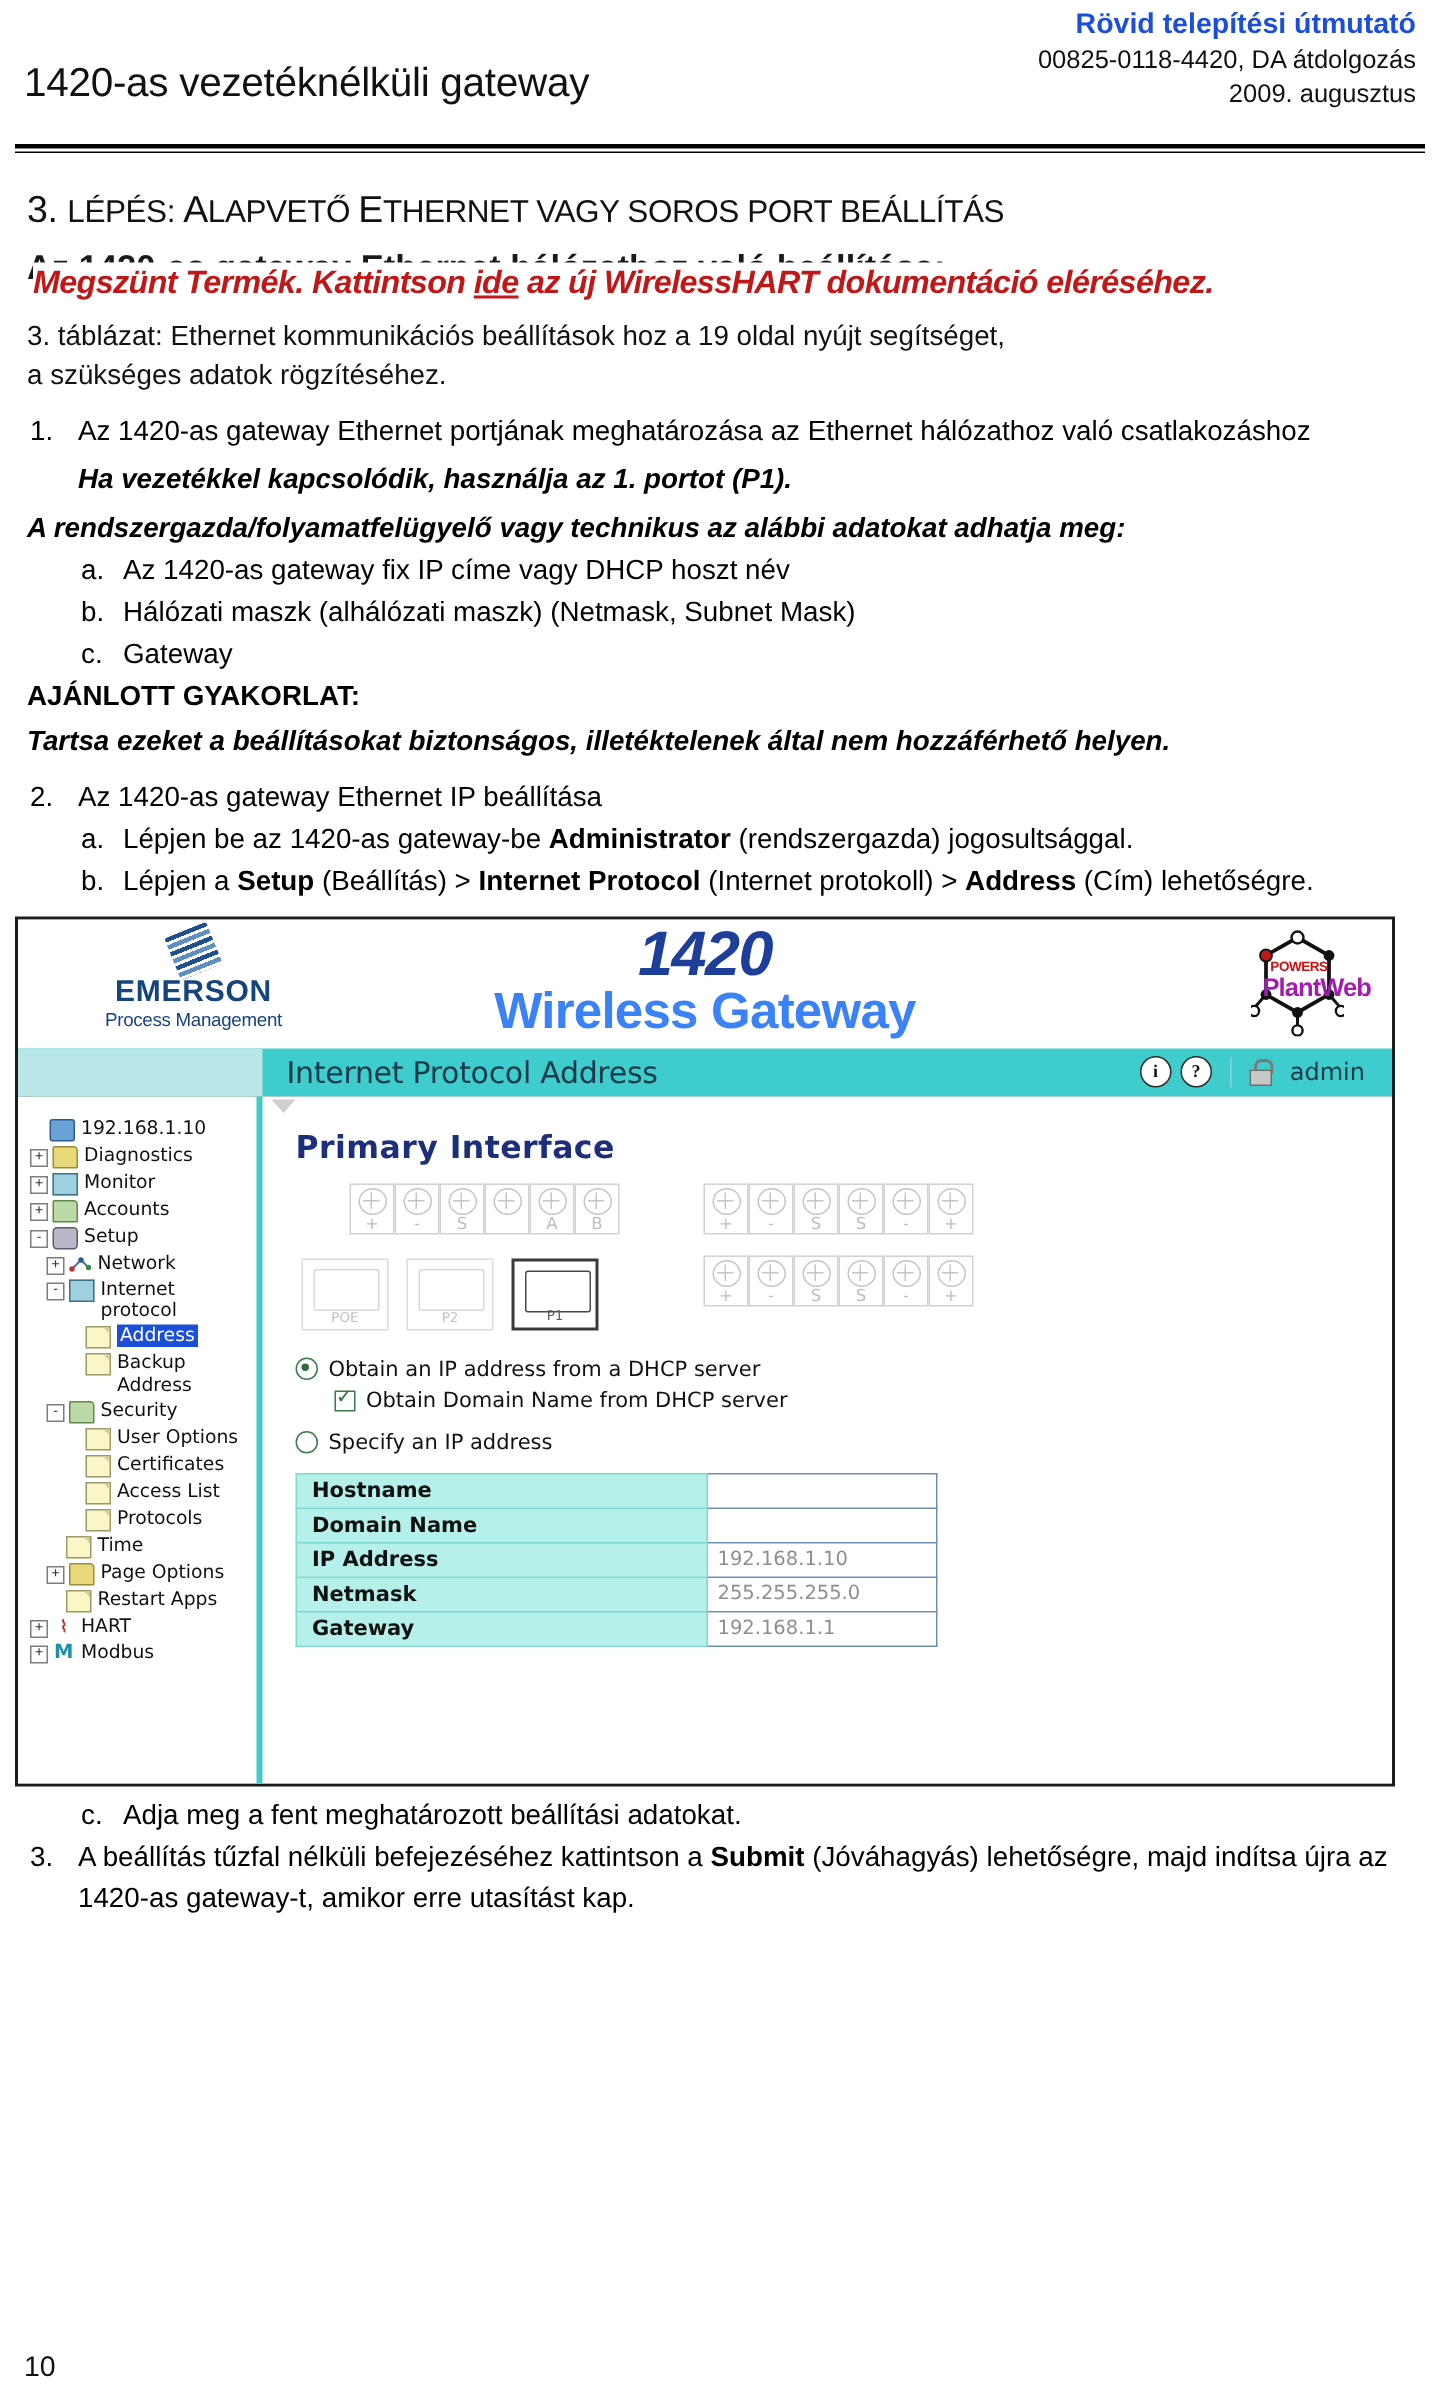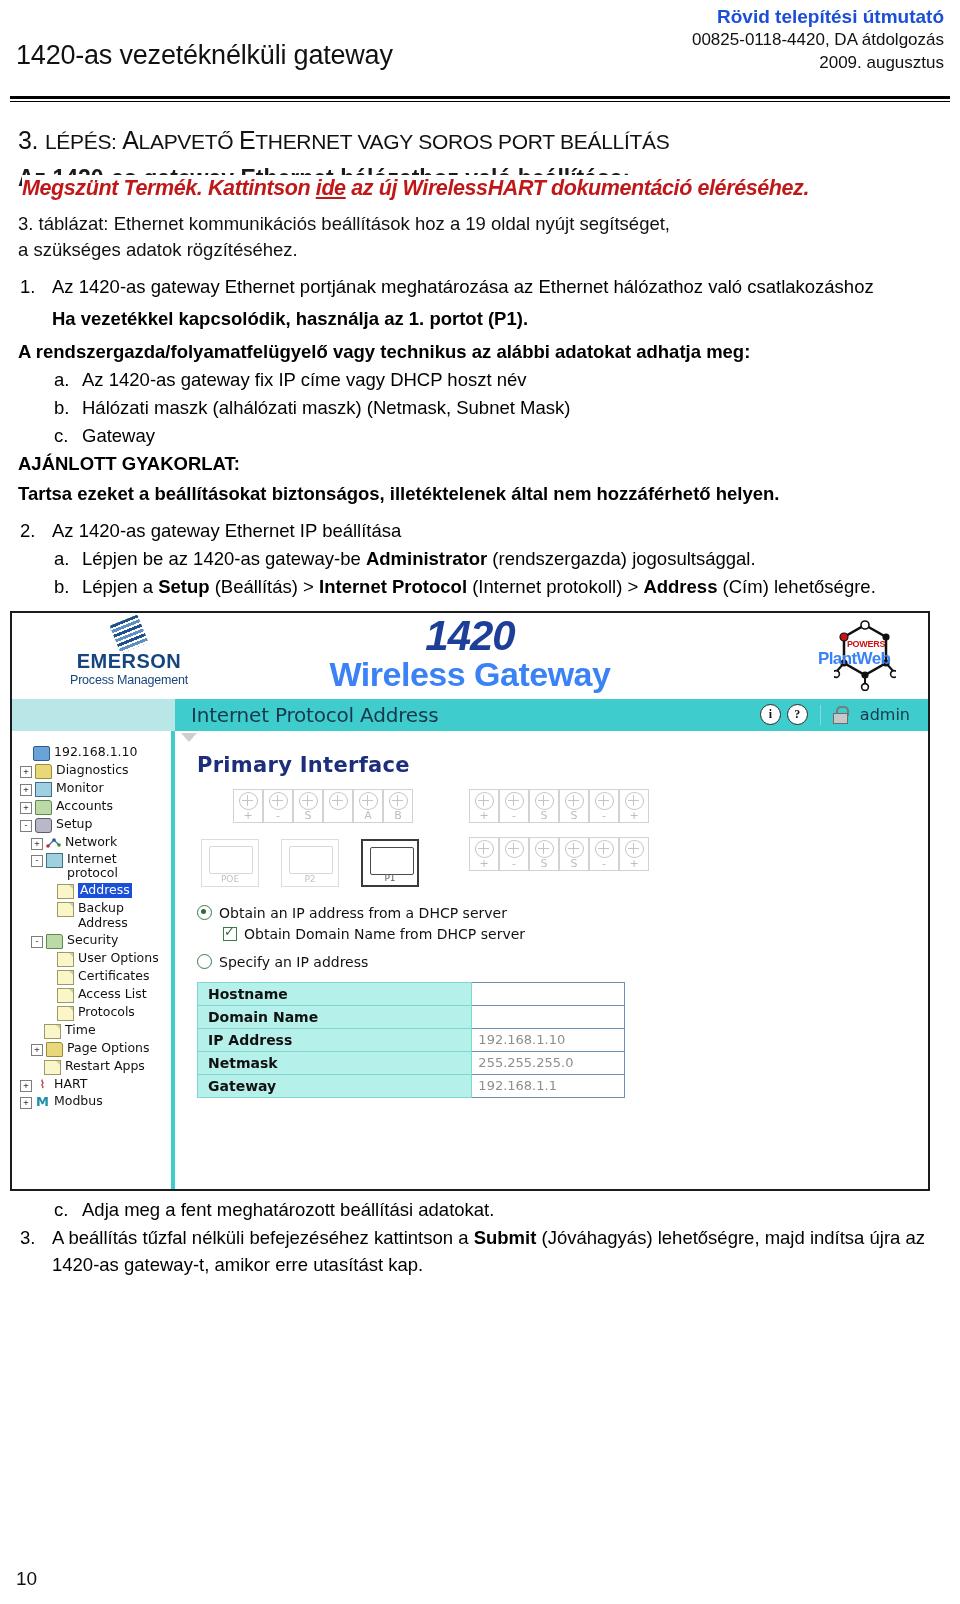--- a/index.html
+++ b/index.html
@@ -139,20 +139,21 @@
     font-size: 18.5px;
     line-height: 1.45;
   }
   .list-alpha > .marker {
     position: absolute;
     left: 36px;
     top: 0;
   }
   .ital-bold {
     font-weight: bold;
+    font-style: italic;
     font-size: 18.5px;
     line-height: 1.45;
     margin: 6px 0 0 0;
   }
   .ital-bold.indent {
     margin-left: 34px;
   }
   .caps-bold {
     font-weight: bold;
     font-size: 18.5px;
@@ -243,24 +244,24 @@
     left: 16px;
     top: 4px;
     width: 62px;
     height: 72px;
   }
   .pw-text {
     position: absolute;
     left: 0;
     top: 34px;
     width: 96px;
-    text-align: left;
+    text-align: right;
     font-size: 17px;
     font-weight: bold;
-    color: #3b82f6;
+    color: #a21caf;
     letter-spacing: -0.6px;
   }
   .pw-powers {
     position: absolute;
     left: 0;
     top: 24px;
     width: 96px;
     text-align: center;
     font-size: 9px;
     font-weight: bold;
@@ -882,21 +883,21 @@
             </div>
             <div class="term">
               <span class="circ"></span>
               <span class="lab">-</span>
             </div>
             <div class="term">
               <span class="circ"></span>
               <span class="lab">+</span>
             </div>
           </div>
-        <div id="port-row" style="position:absolute; left:4px; top:50px; display:flex; gap:22px;">
+        <div id="port-row" style="position:absolute; left:4px; top:50px; display:flex; gap:12px;">
             <div class="rj">
               <span class="jack"></span>
               <span class="jlab">POE</span>
             </div>
             <div class="rj">
               <span class="jack"></span>
               <span class="jlab">P2</span>
             </div>
             <div class="rj active">
               <span class="jack"></span>

